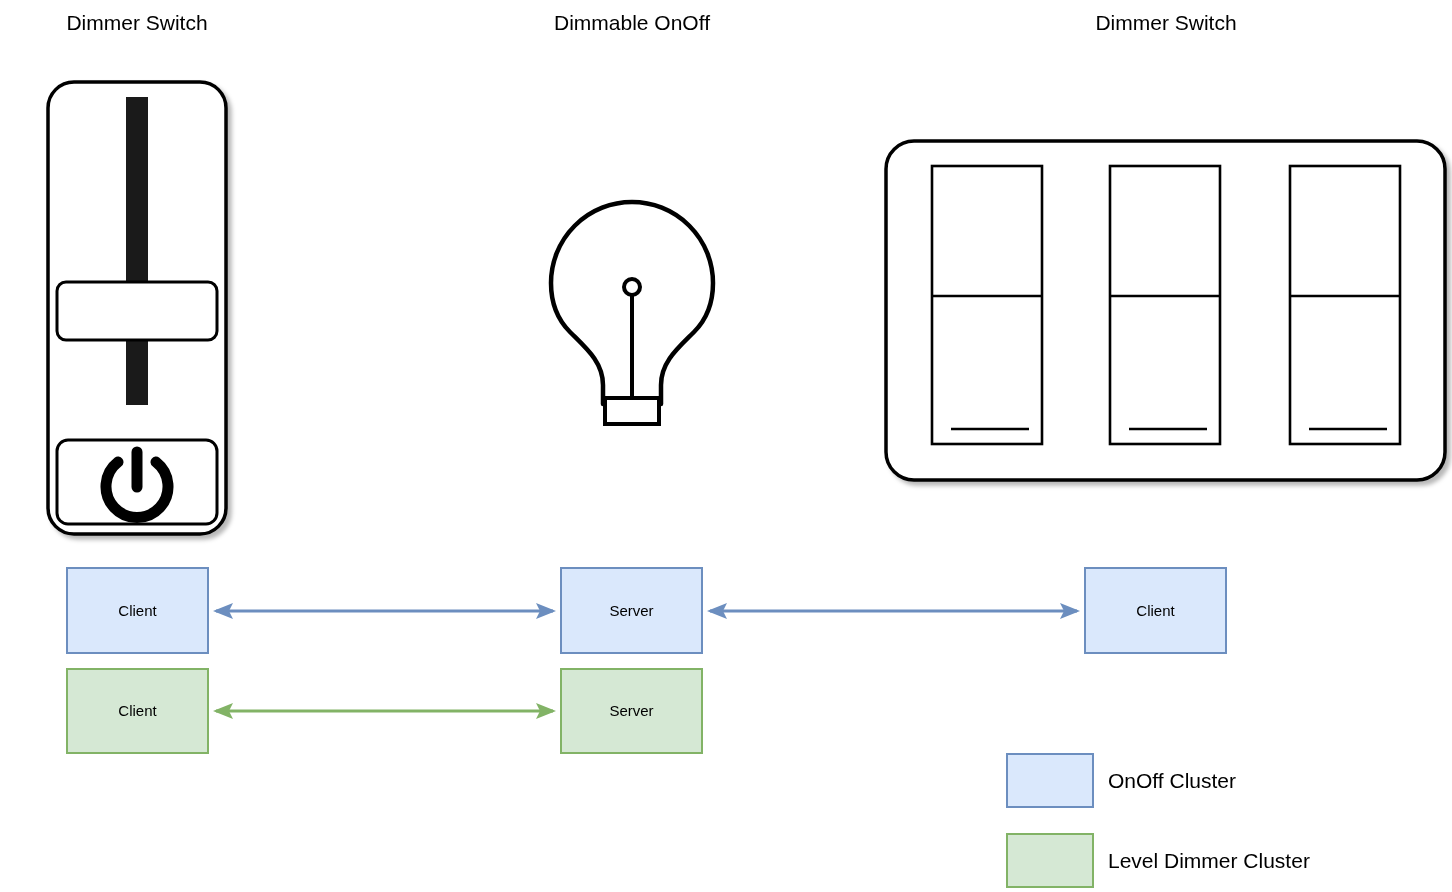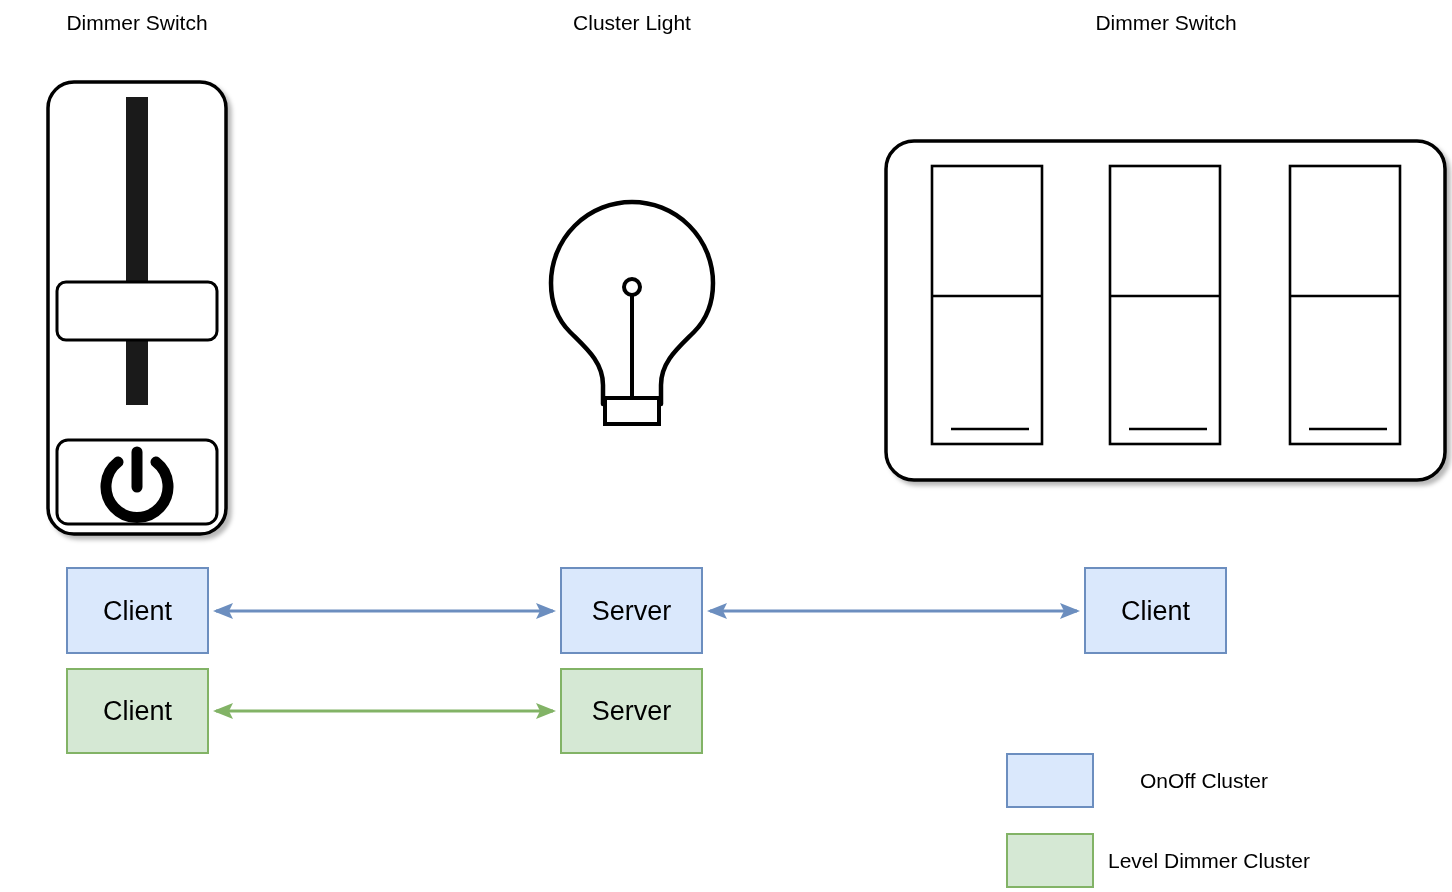--- a/index.html
+++ b/index.html
@@ -48,21 +48,21 @@
     overflow: visible;
   }
 
   
   .cluster-box {
     position: absolute;
     box-sizing: border-box;
     display: flex;
     align-items: center;
     justify-content: center;
-    font-size: 27px;
+    font-size: 15px;
     line-height: 24px;
     color: #000000;
   }
   .cluster-box.onoff {
     background: #dae8fc;
     border: 2px solid #6c8ebf;
   }
   .cluster-box.level {
     background: #d5e8d4;
     border: 2px solid #82b366;
@@ -86,30 +86,30 @@
   #legend-swatch-onoff { left: 1006px; top: 753px; }
   #legend-swatch-level { left: 1006px; top: 833px; }
 
   .legend-label {
     position: absolute;
     font-size: 21px;
     line-height: 26px;
     white-space: nowrap;
     color: #000000;
   }
-  #legend-label-onoff { left: 1108px; top: 768px; margin-left: 32px; }
+  #legend-label-onoff { left: 1108px; top: 768px; }
   #legend-label-level { left: 1108px; top: 848px; }
 </style>
 </head>
 <body>
 
 <div class="canvas">
 
   <div class="col-title" id="title-dimmer">Dimmer Switch</div>
-  <div class="col-title" id="title-light">Cluster Light</div>
+  <div class="col-title" id="title-light">Dimmable OnOff</div>
   <div class="col-title" id="title-toggle">Dimmer Switch</div>
 
   <svg class="svg-layer" viewBox="0 0 1452 892" xmlns="http://www.w3.org/2000/svg">
 
     <defs>
       <filter id="softshadow" x="-30%" y="-30%" width="180%" height="180%">
         <feDropShadow dx="4" dy="4" stdDeviation="2.2" flood-color="#000000" flood-opacity="0.28"></feDropShadow>
       </filter>
     </defs>
 

